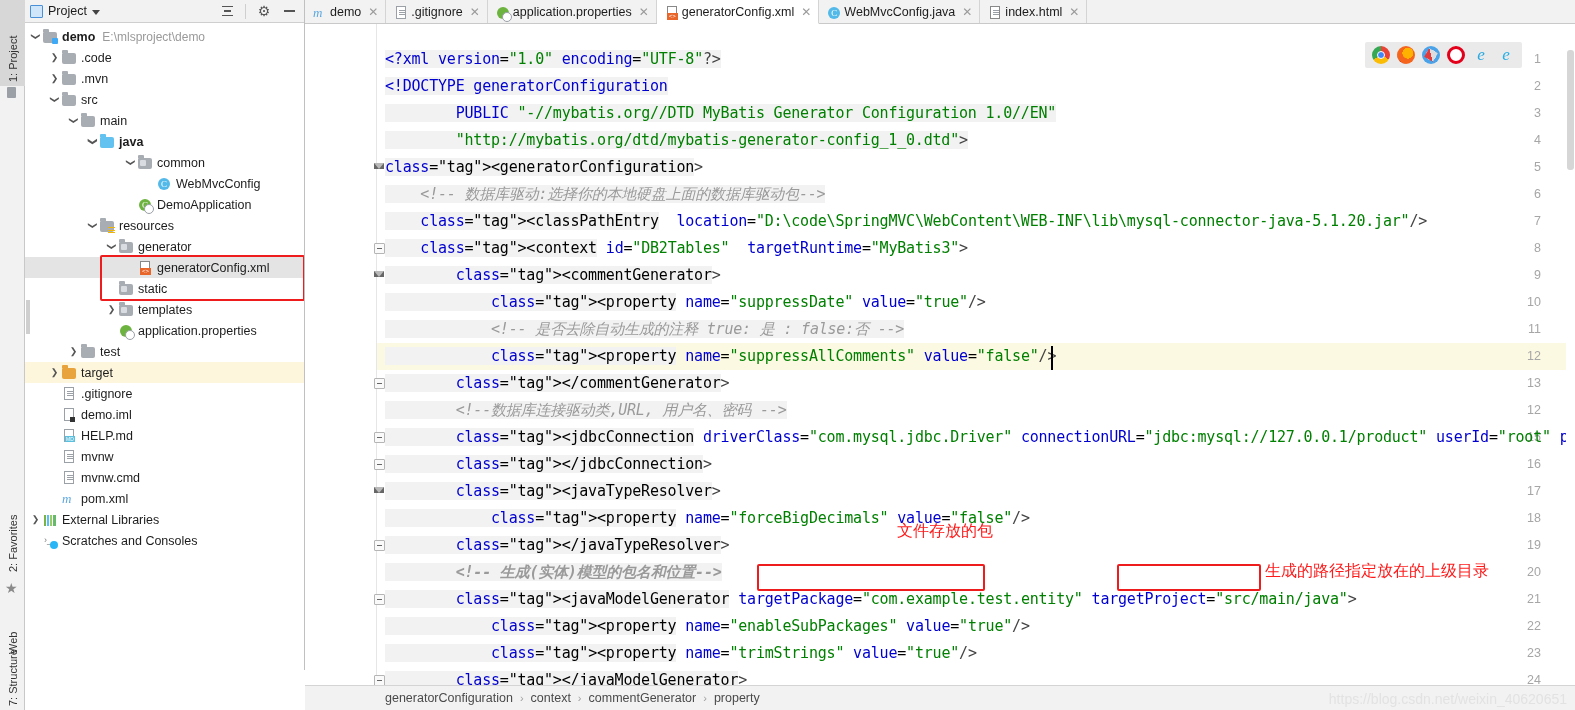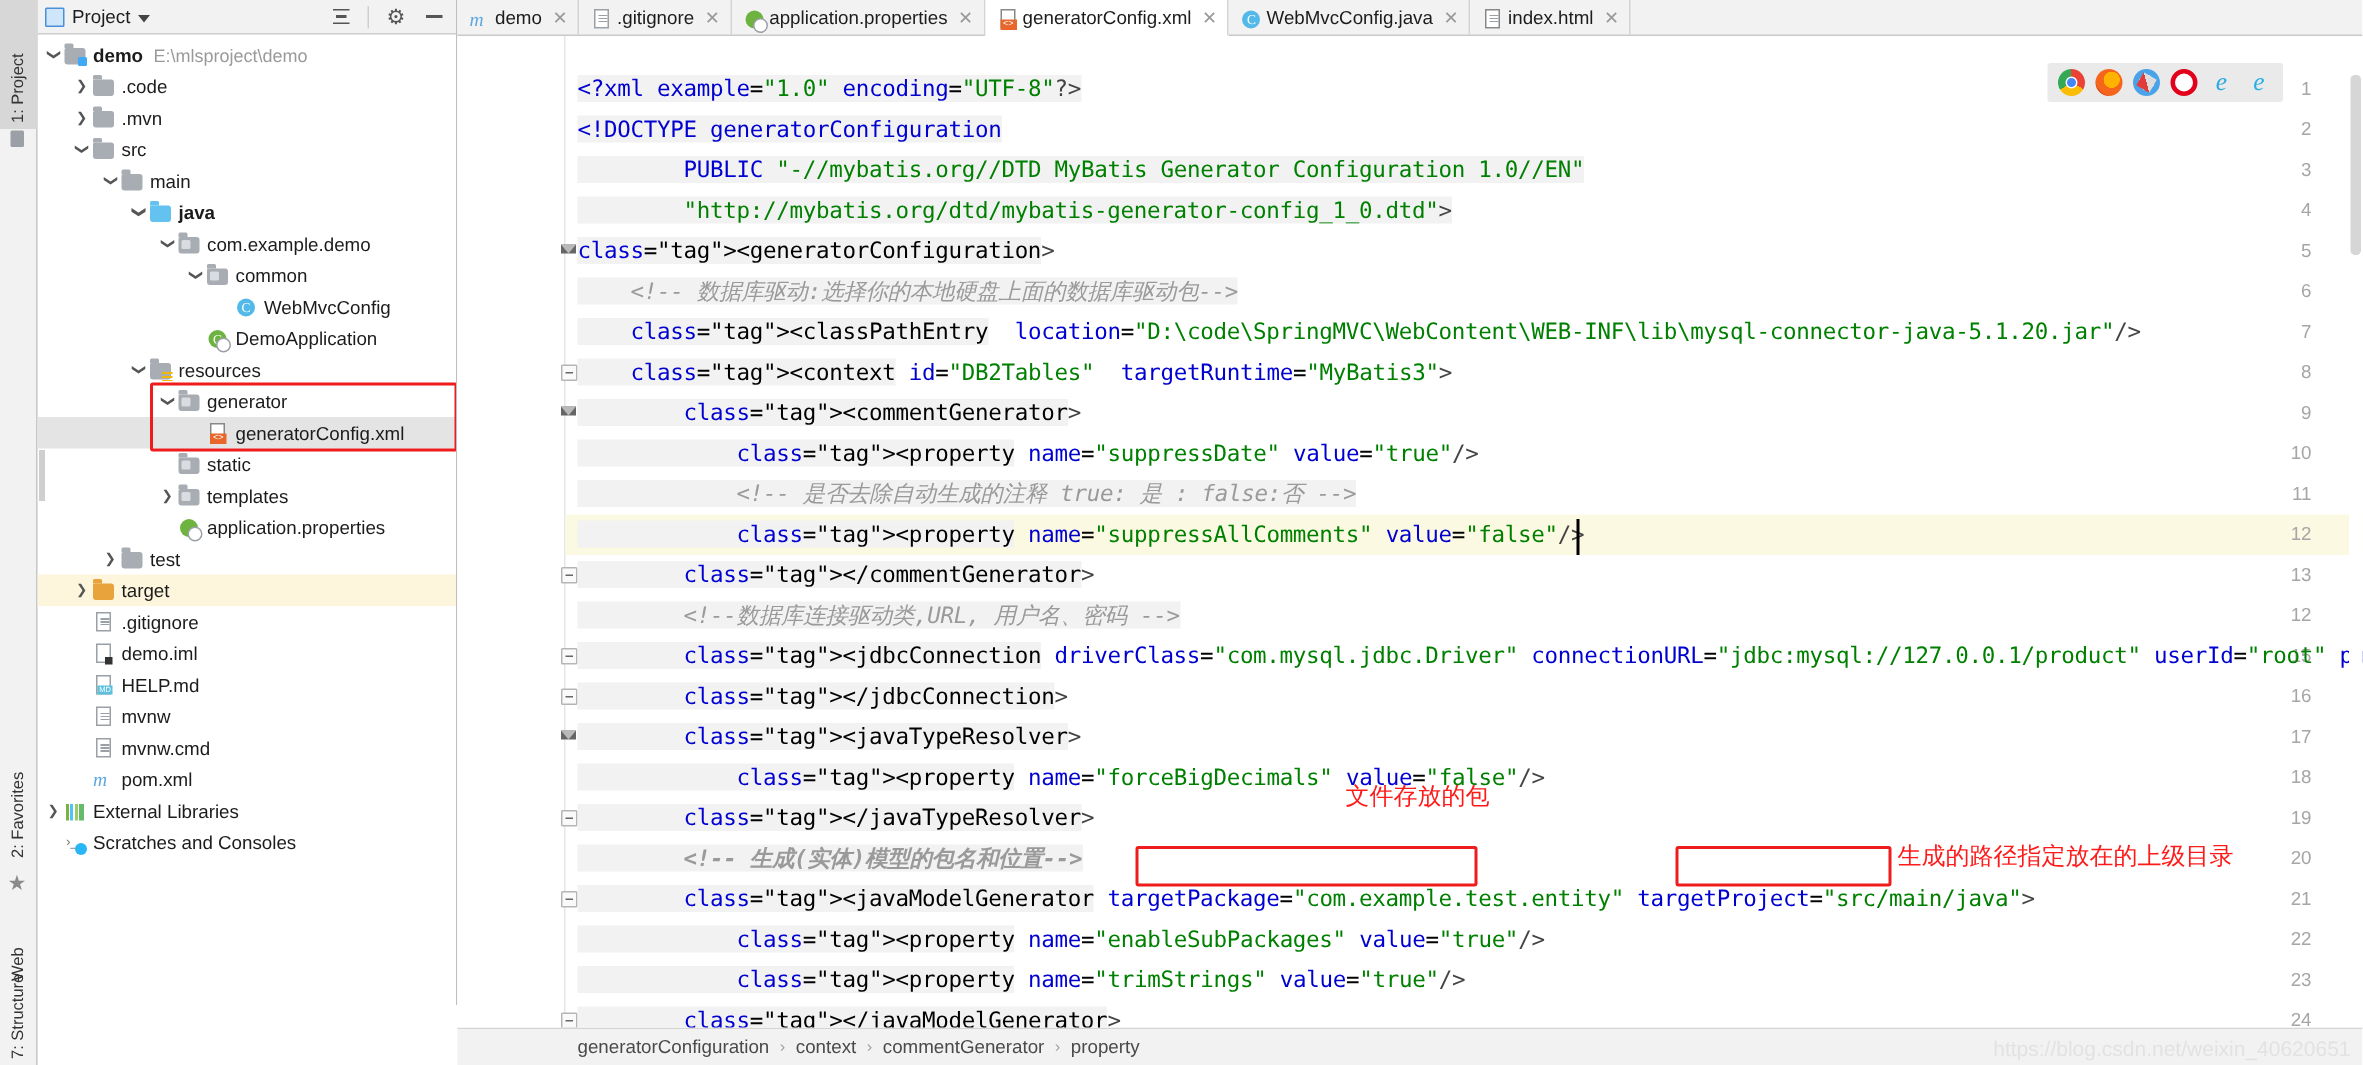--- a/index.html
+++ b/index.html
@@ -258,27 +258,20 @@
           </span>
           <span class="lbl">main</span>
         </div>
         <div class="row" style="padding-left: 61px; font-weight: bold;">
           <span class="arrow d"></span>
           <span class="ic">
             <span class="fold blue"></span>
           </span>
           <span class="lbl">java</span>
         </div>
-        <div class="row" style="padding-left: 80px;">
-          <span class="arrow d"></span>
-          <span class="ic">
-            <span class="fold pkg"></span>
-          </span>
-          <span class="lbl">com.example.demo</span>
-        </div>
         <div class="row" style="padding-left: 99px;">
           <span class="arrow d"></span>
           <span class="ic">
             <span class="fold pkg"></span>
           </span>
           <span class="lbl">common</span>
         </div>
         <div class="row" style="padding-left: 118px;">
           <span class="arrow"></span>
           <span class="ic">
@@ -453,21 +446,21 @@
           </span>
           <span>index.html</span>
           <span class="x">✕</span>
         </div>
       </div>
 
     <div class="codearea">
       <div class="gutter"></div>
       <div class="lines" id="lines">
           <div class="lnum" style="top: 22px; line-height: 27px;">1</div>
-          <div class="cline" style="top: 22px;"><span class="codebg"><span class="tag">&lt;?xml</span> <span class="attr">example</span>=<span class="str">"1.0"</span> <span class="attr">encoding</span>=<span class="str">"UTF-8"</span><span class="punct">?&gt;</span></span></div>
+          <div class="cline" style="top: 22px;"><span class="codebg"><span class="tag">&lt;?xml</span> <span class="attr">version</span>=<span class="str">"1.0"</span> <span class="attr">encoding</span>=<span class="str">"UTF-8"</span><span class="punct">?&gt;</span></span></div>
           <div class="lnum" style="top: 49px; line-height: 27px;">2</div>
           <div class="cline" style="top: 49px;"><span class="codebg"><span class="tag">&lt;!DOCTYPE</span> <span class="tag">generatorConfiguration</span></span></div>
           <div class="lnum" style="top: 76px; line-height: 27px;">3</div>
           <div class="cline" style="top: 76px;"><span class="codebg">&nbsp;&nbsp;&nbsp;&nbsp;&nbsp;&nbsp;&nbsp;&nbsp;<span class="tag">PUBLIC</span> <span class="str">"-//mybatis.org//DTD MyBatis Generator Configuration 1.0//EN"</span></span></div>
           <div class="lnum" style="top: 103px; line-height: 27px;">4</div>
           <div class="cline" style="top: 103px;"><span class="codebg">&nbsp;&nbsp;&nbsp;&nbsp;&nbsp;&nbsp;&nbsp;&nbsp;<span class="str">"http://mybatis.org/dtd/mybatis-generator-config_1_0.dtd"</span><span class="punct">&gt;</span></span></div>
           <div class="lnum" style="top: 130px; line-height: 27px;">5</div>
           <div class="foldmark tri" style="top: 138px;"></div>
           <div class="cline" style="top: 130px;"><span class="codebg"><span <span="" class="attr">class</span>="tag"&gt;&lt;generatorConfiguration</span><span class="punct">&gt;</span></div>
           <div class="lnum" style="top: 157px; line-height: 27px;">6</div>

